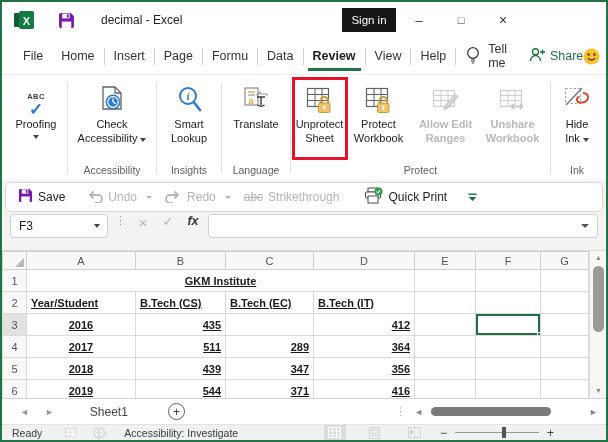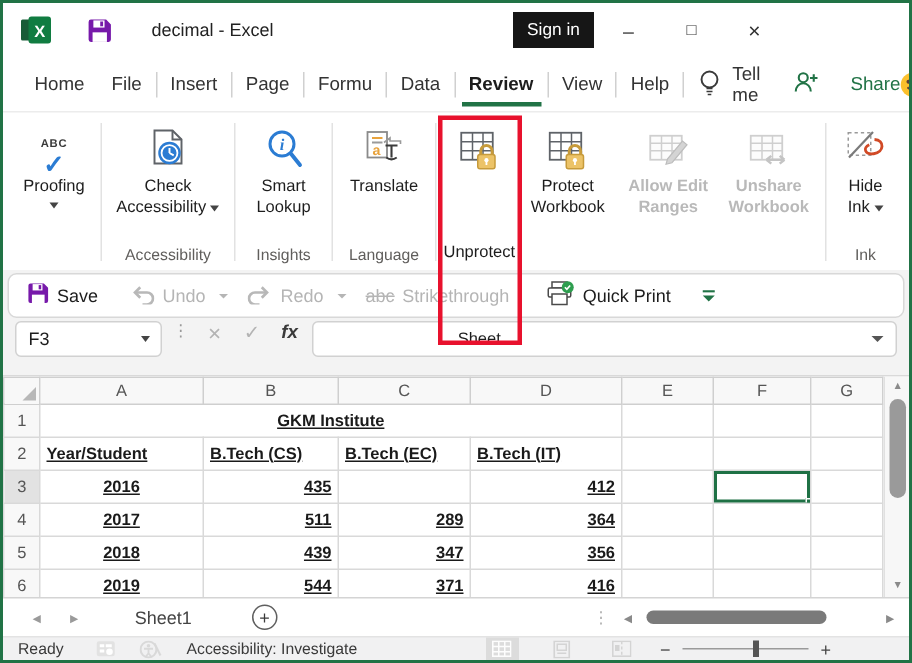--- a/index.html
+++ b/index.html
@@ -19,21 +19,21 @@
   .wctl.min { left:400px; } .wctl.max { left:442px; font-size:11px; } .wctl.close { left:484px; font-size:14px; }
   .saveicon { margin-left:24px; flex:none; display:flex; }
 
   
   .tabbar { height:36px; flex:none; display:flex; align-items:center; padding-left:12px; background:#fff; }
   .rtab { font-size:12.5px; color:#333; padding:0 9px; height:36px; display:flex; align-items:center; position:relative; }
   .rtab.active { font-weight:bold; color:#1d1d1d; }
   .rtab.active::after { content:""; position:absolute; left:4px; right:4px; bottom:3px; height:3px; background:#217346; }
   .tabsep { width:1px; height:17px; background:#d0d0d0; flex:none; }
   .tellme { display:flex; align-items:center; gap:8px; margin-left:10px; font-size:12.5px; color:#333; }
-  .share { display:flex; align-items:center; gap:21px; margin-left:22px; font-size:12.5px; color:#217346; }
+  .share { display:flex; align-items:center; gap:4px; margin-left:22px; font-size:12.5px; color:#217346; }
   .smiley { margin-left:auto; margin-right:14px; display:flex; }
 
   
   .ribbon { height:106px; flex:none; display:flex; align-items:stretch; padding:3px 4px 0 4px; background:#fff;
             border-top:1px solid #ececec; }
   .rgroup { display:flex; flex-direction:column; }
   .rbuttons { flex:1; display:flex; align-items:stretch; justify-content:center; }
   .rglabel { height:17px; font-size:10.5px; color:#605e5c; text-align:center; line-height:14px; flex:none; }
   .gsep { width:1px; background:#e2e2e2; margin:4px 1px 6px 1px; flex:none; }
   .rbtn { display:flex; flex-direction:column; align-items:center; padding-top:4px; position:relative; }
@@ -146,22 +146,22 @@
         </svg>
     </span>
     <span class="title-text">decimal  -  Excel</span>
     <span class="signin">Sign in</span>
     <span class="wctl min">–</span>
     <span class="wctl max">□</span>
     <span class="wctl close">×</span>
   </div>
 
   <div class="tabbar">
+    <span class="rtab">File</span>
     <span class="rtab">Home</span>
-    <span class="rtab">File</span>
     <span class="tabsep"></span>
     <span class="rtab">Insert</span>
     <span class="tabsep"></span>
     <span class="rtab">Page</span>
     <span class="tabsep"></span>
     <span class="rtab">Formu</span>
     <span class="tabsep"></span>
     <span class="rtab">Data</span>
     <span class="tabsep"></span>
     <span class="rtab active">Review</span>
@@ -264,21 +264,21 @@
           </span>
           <span class="lbl">Translate</span>
         </div>
       </div>
       <div class="rglabel">Language</div>
     </div>
     <div class="gsep"></div>
 
     <div class="rgroup" style="width:268px;">
       <div class="rbuttons">
-        <div class="rbtn" style="width:50px;gap:44px;">
+        <div class="rbtn" style="width:50px;">
           <span class="redbox"></span>
           <span class="icn">
             <svg width="30" height="30" viewBox="0 0 30 30">
                 <rect x="2.5" y="3.5" width="21" height="18" fill="#fff" stroke="#5f6368" stroke-width="1.2"></rect>
                 <line x1="2.5" y1="9.5" x2="23.5" y2="9.5" stroke="#5f6368"></line>
                 <line x1="2.5" y1="15.5" x2="23.5" y2="15.5" stroke="#5f6368"></line>
                 <line x1="10" y1="3.5" x2="10" y2="21.5" stroke="#5f6368"></line>
                 <line x1="17" y1="3.5" x2="17" y2="21.5" stroke="#5f6368"></line>
                 <path d="M15.5 18 v-2.2 a3.8 3.8 0 0 1 7.6 0 V18" fill="none" stroke="#c79b3b" stroke-width="2"></path>
                 <rect x="13.5" y="18" width="11.5" height="9.5" rx="1.5" fill="#ecc368" stroke="#c79b3b"></rect>

